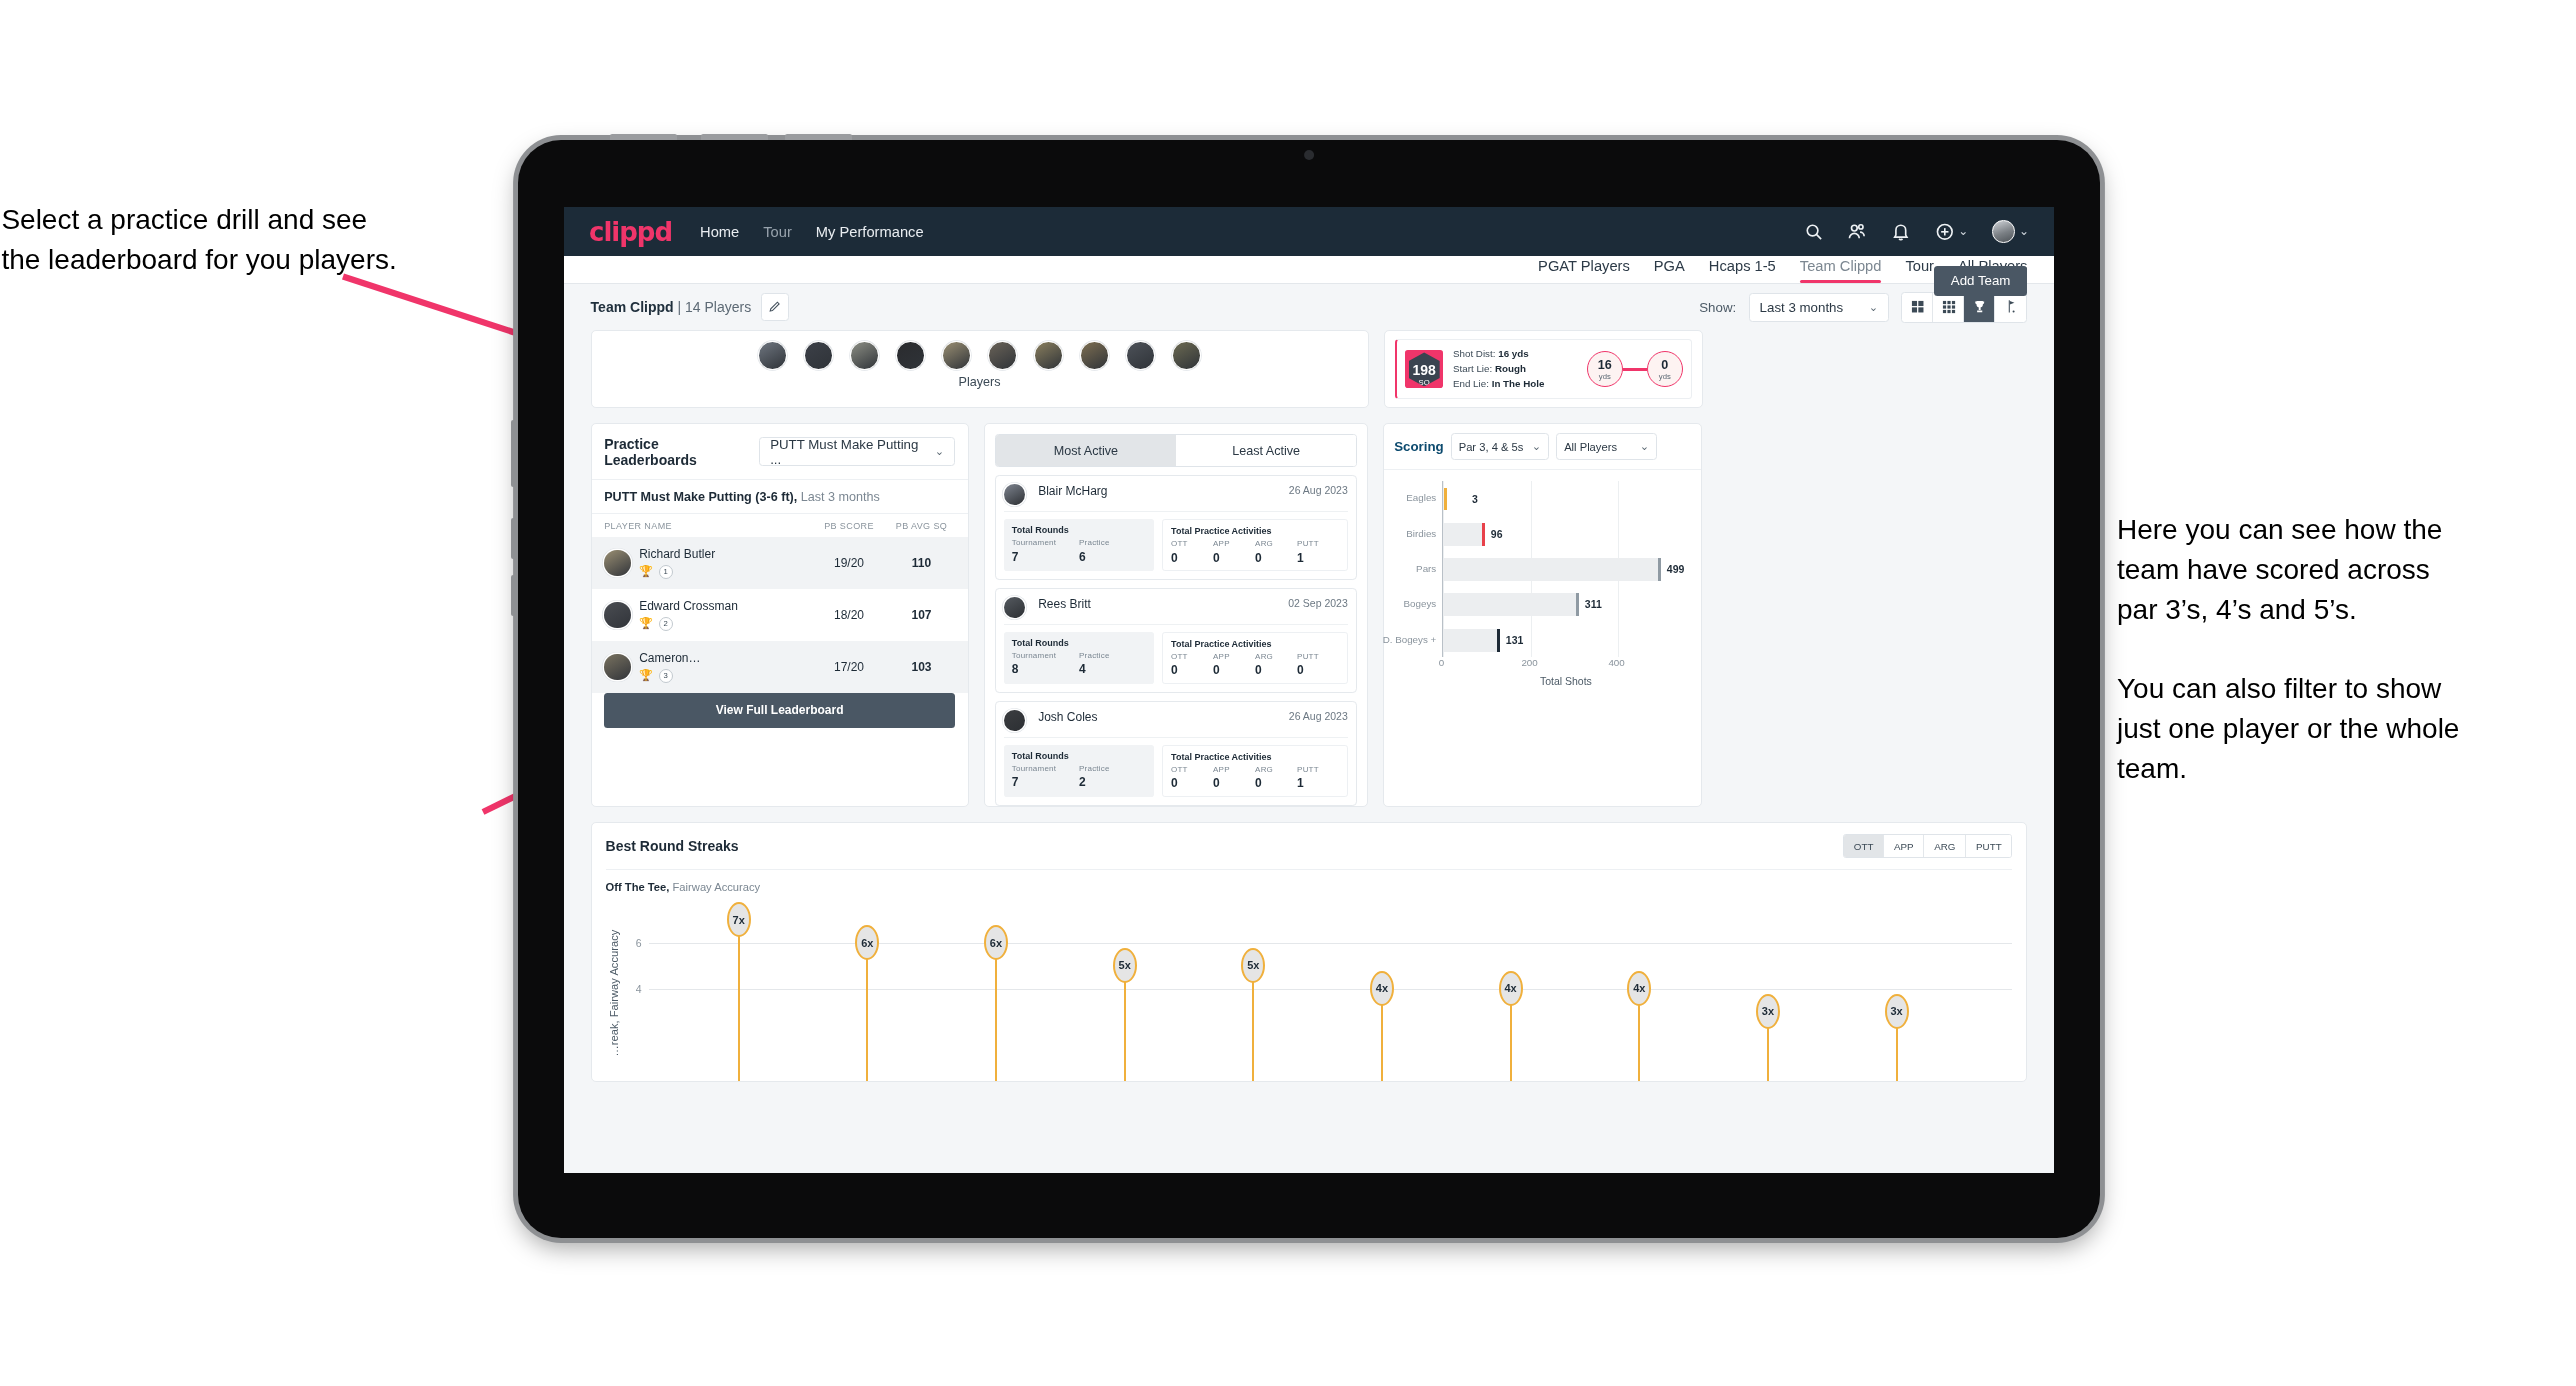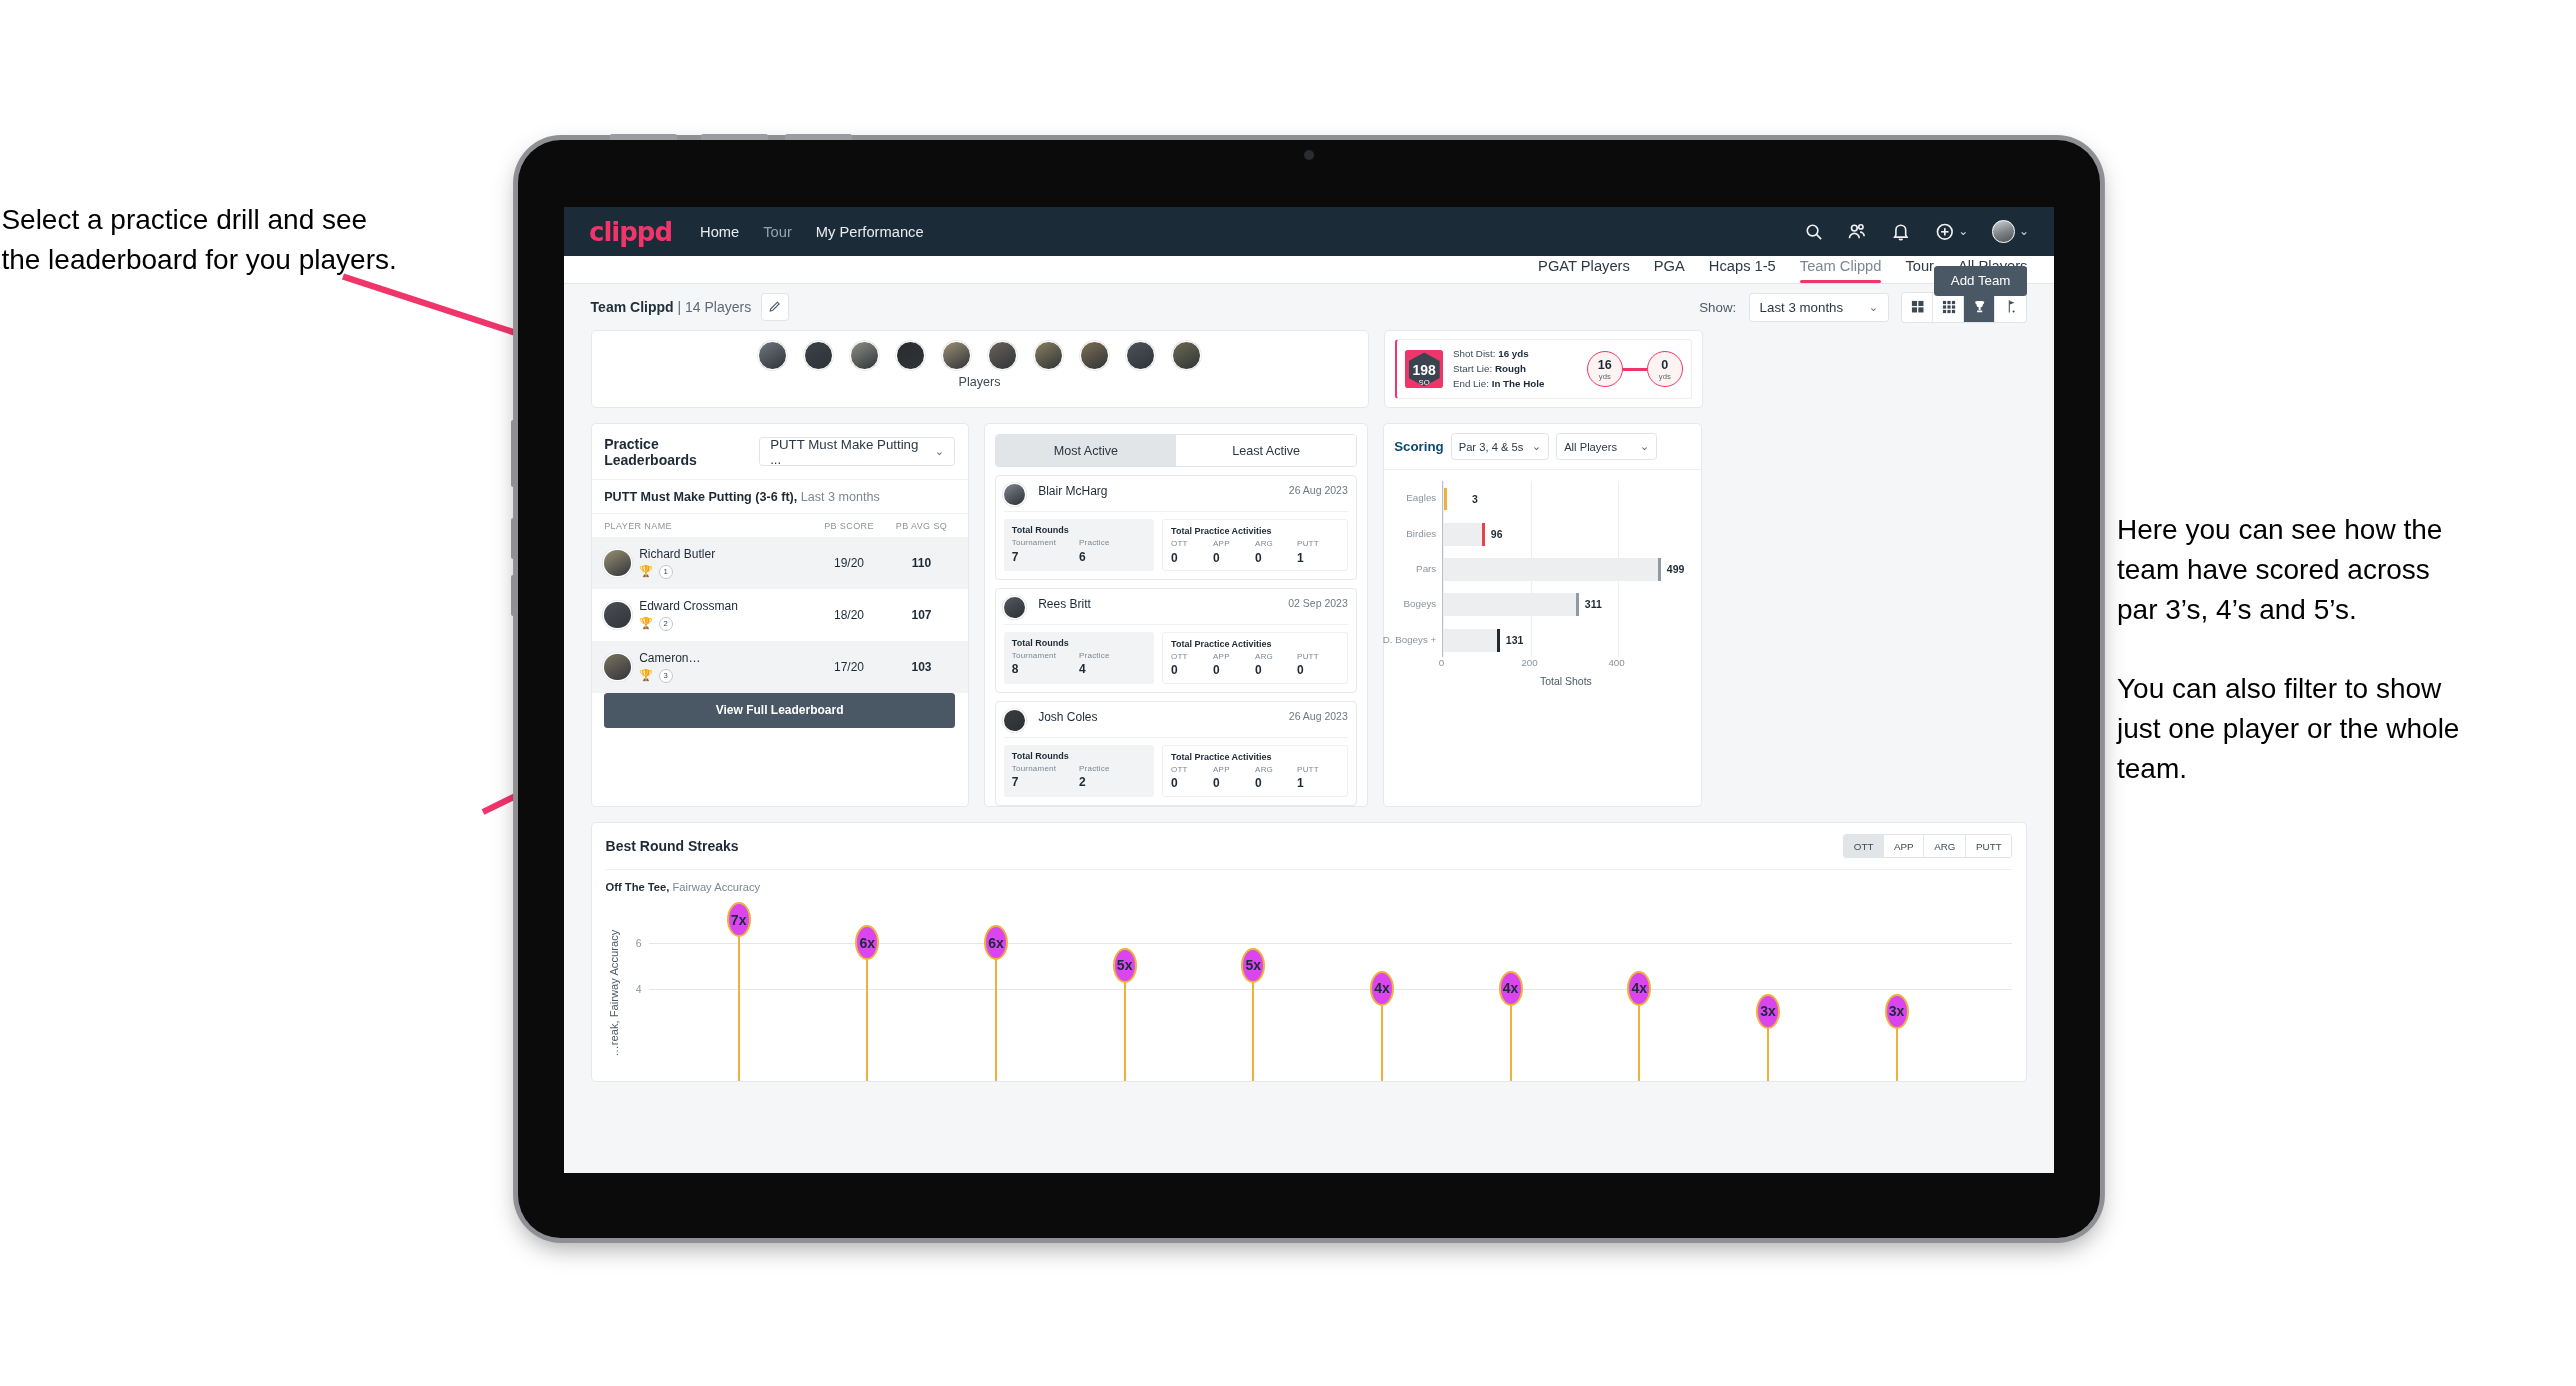--- a/index.html
+++ b/index.html
@@ -201,21 +201,21 @@
   .streak-divider { height: 0.7px; background: #edf0f3; margin: 0 14px; }
   .streak-sub { padding: 11.2px 14px 0 14px; font-size: 11.2px; color: #7b8792; }
   .streak-sub b { color: #1d2a36; font-weight: 700; }
   .streak-plot { position: relative; height: 175px; margin: 12.6px 14px 0 14px; }
   .yaxis-title { position: absolute; left: 0px; top: 0; bottom: 0; width: 18px; display:flex; align-items:center; justify-content:center; }
   .yaxis-title span { transform: rotate(-90deg); white-space: nowrap; font-size: 11.2px; color: #4c5a66; }
   .plotarea { position: absolute; left: 43px; right: 0; top: 0; bottom: 0; }
   .hgrid { position: absolute; left: 0; right: 0; height: 0.7px; background: #e4e7ea; }
   .ylab { position: absolute; right: calc(100% + 7px); transform: translateY(-50%); font-size: 10.5px; color: #8a949d; }
   .stem { position: absolute; width: 2.1px; background: #f0b03c; }
-  .bubble { position: absolute; width: 24px; height: 35px; border-radius: 50%; background: #d946ef; border: 2.1px solid #f0b03c; display: flex; align-items: center; justify-content: center; font-size: 14px; font-weight: 700; color: #1d2a36; transform: translateX(-50%); }
+  .bubble { position: absolute; width: 24px; height: 35px; border-radius: 50%; background: #e5e5e5; border: 2.1px solid #f0b03c; display: flex; align-items: center; justify-content: center; font-size: 11px; font-weight: 700; color: #1d2a36; transform: translateX(-50%); }
 </style>
 </head>
 <body>
 
 <div class="canvas">
 
   <svg class="arrow-svg" viewBox="0 0 3680 1980">
     <defs>
       <marker id="ah" markerWidth="7" markerHeight="7" refX="5.6" refY="3.5" orient="auto">
         <path d="M0,0 L7,3.5 L0,7 z" fill="#f0356a"></path>

